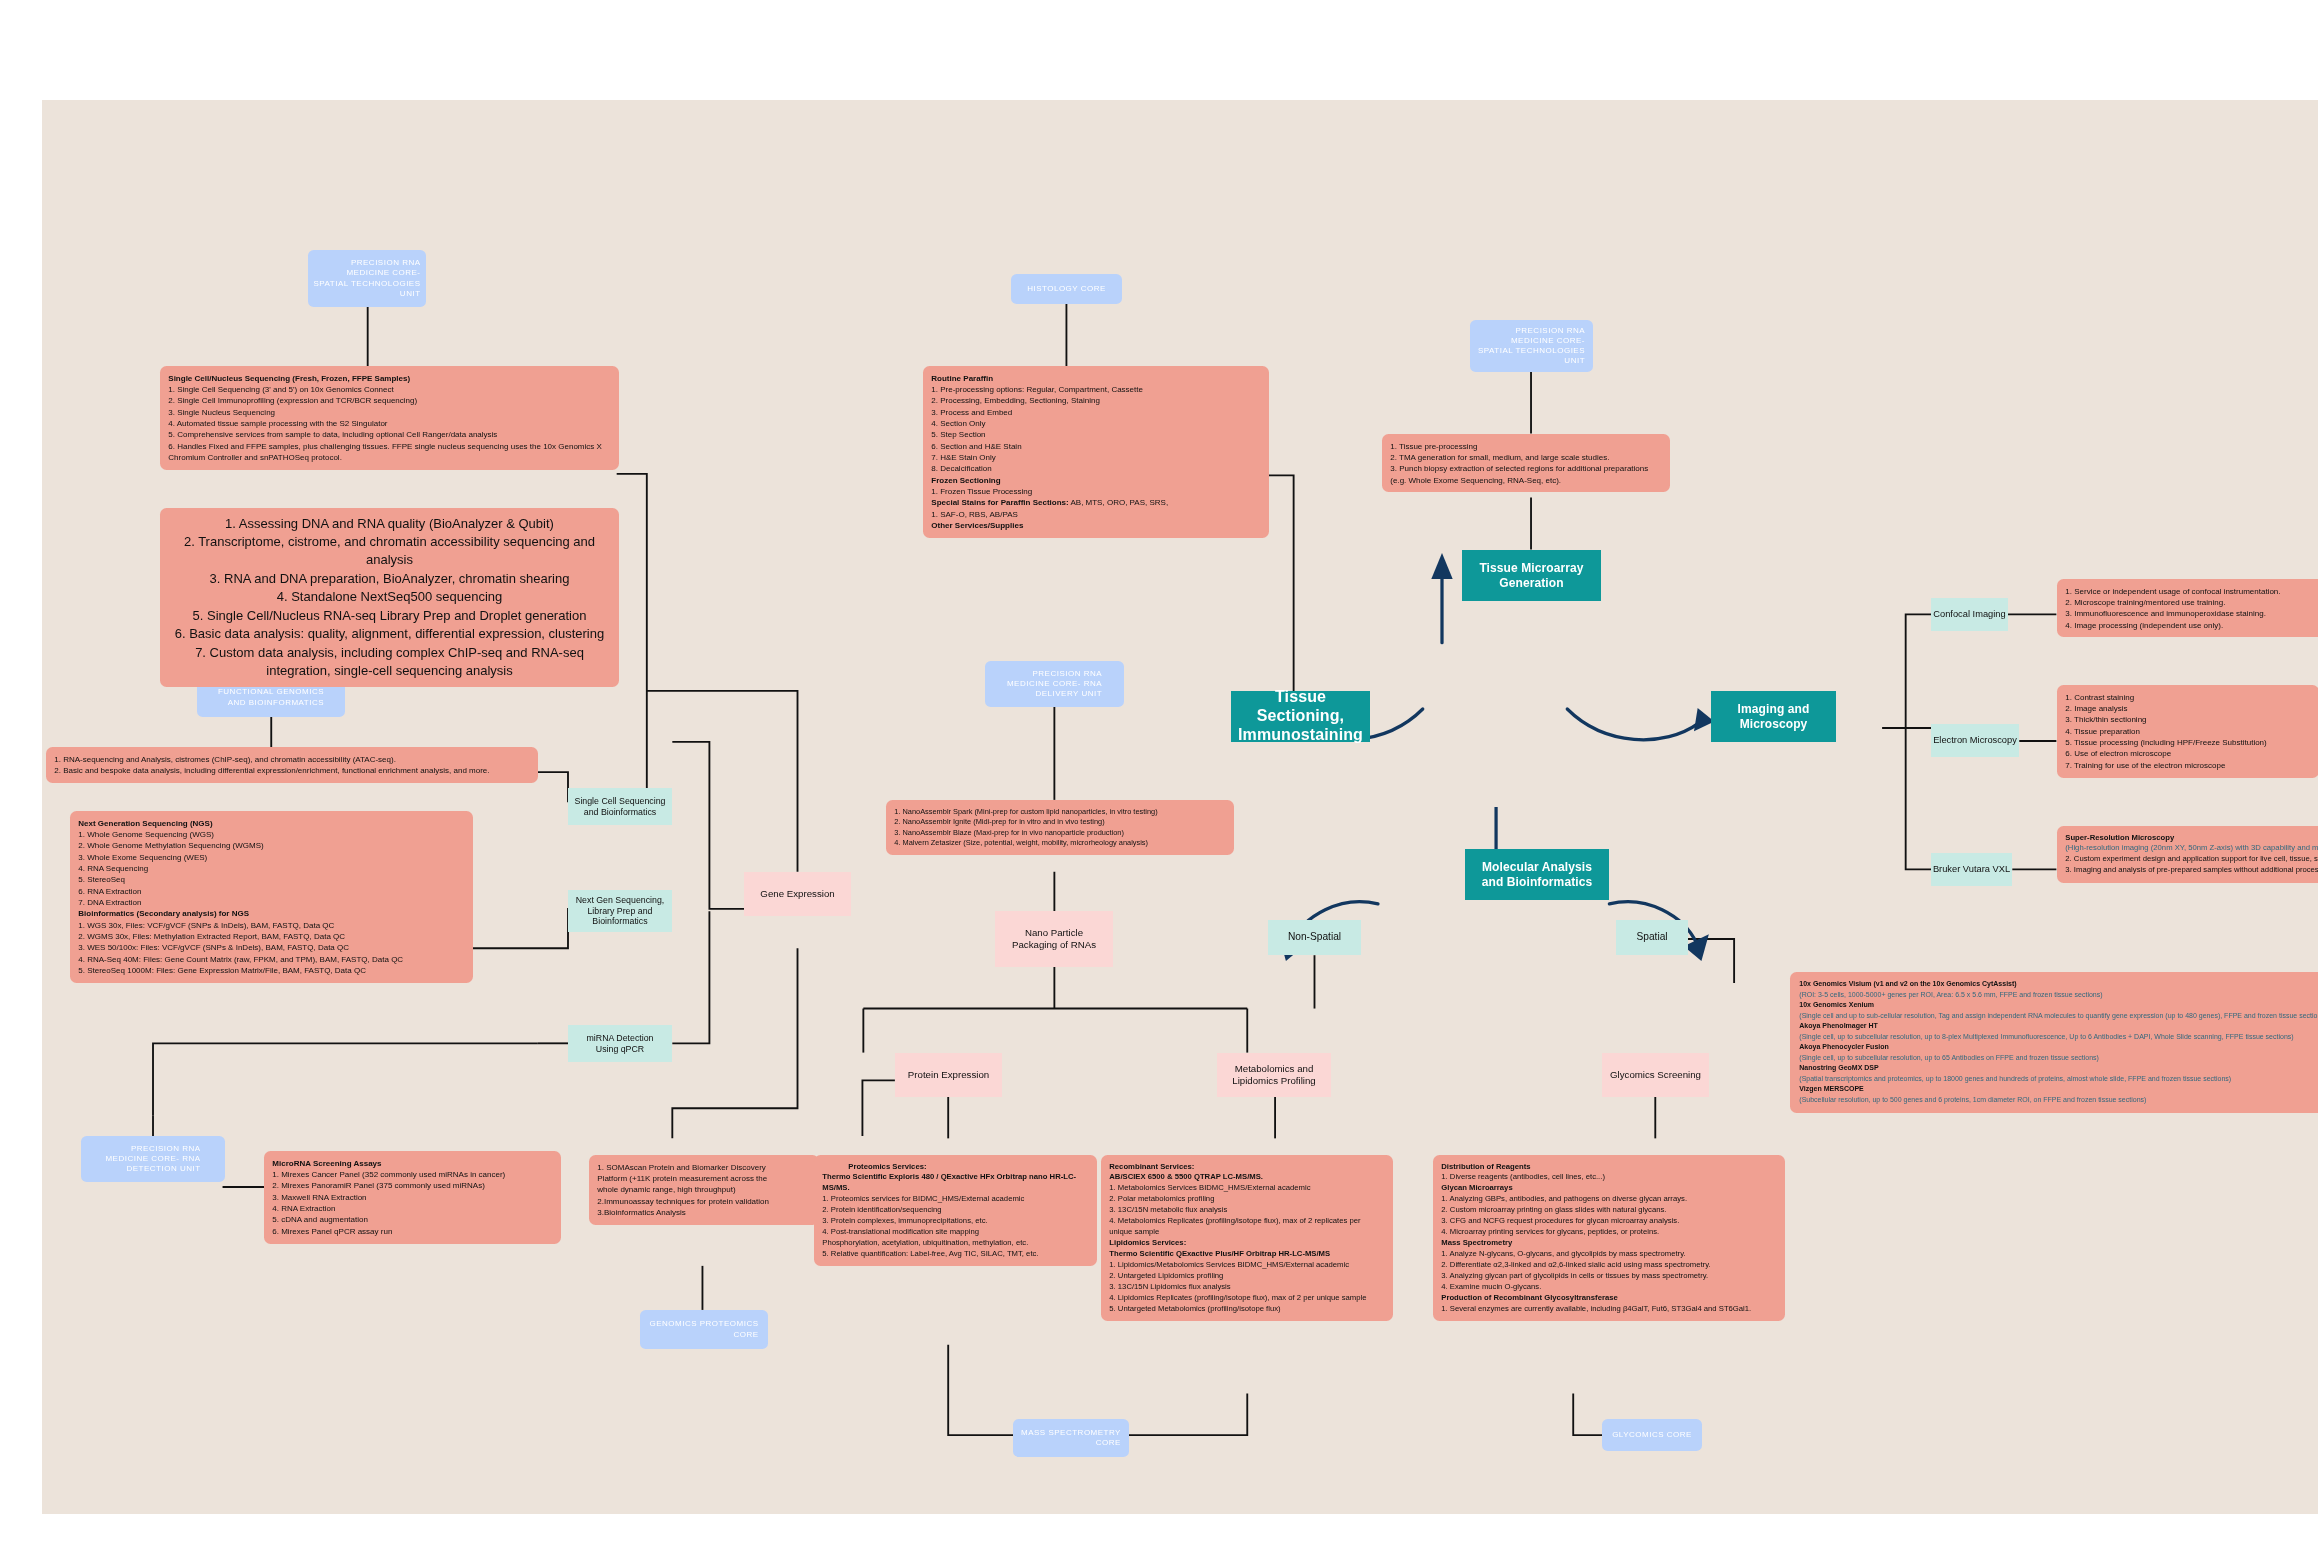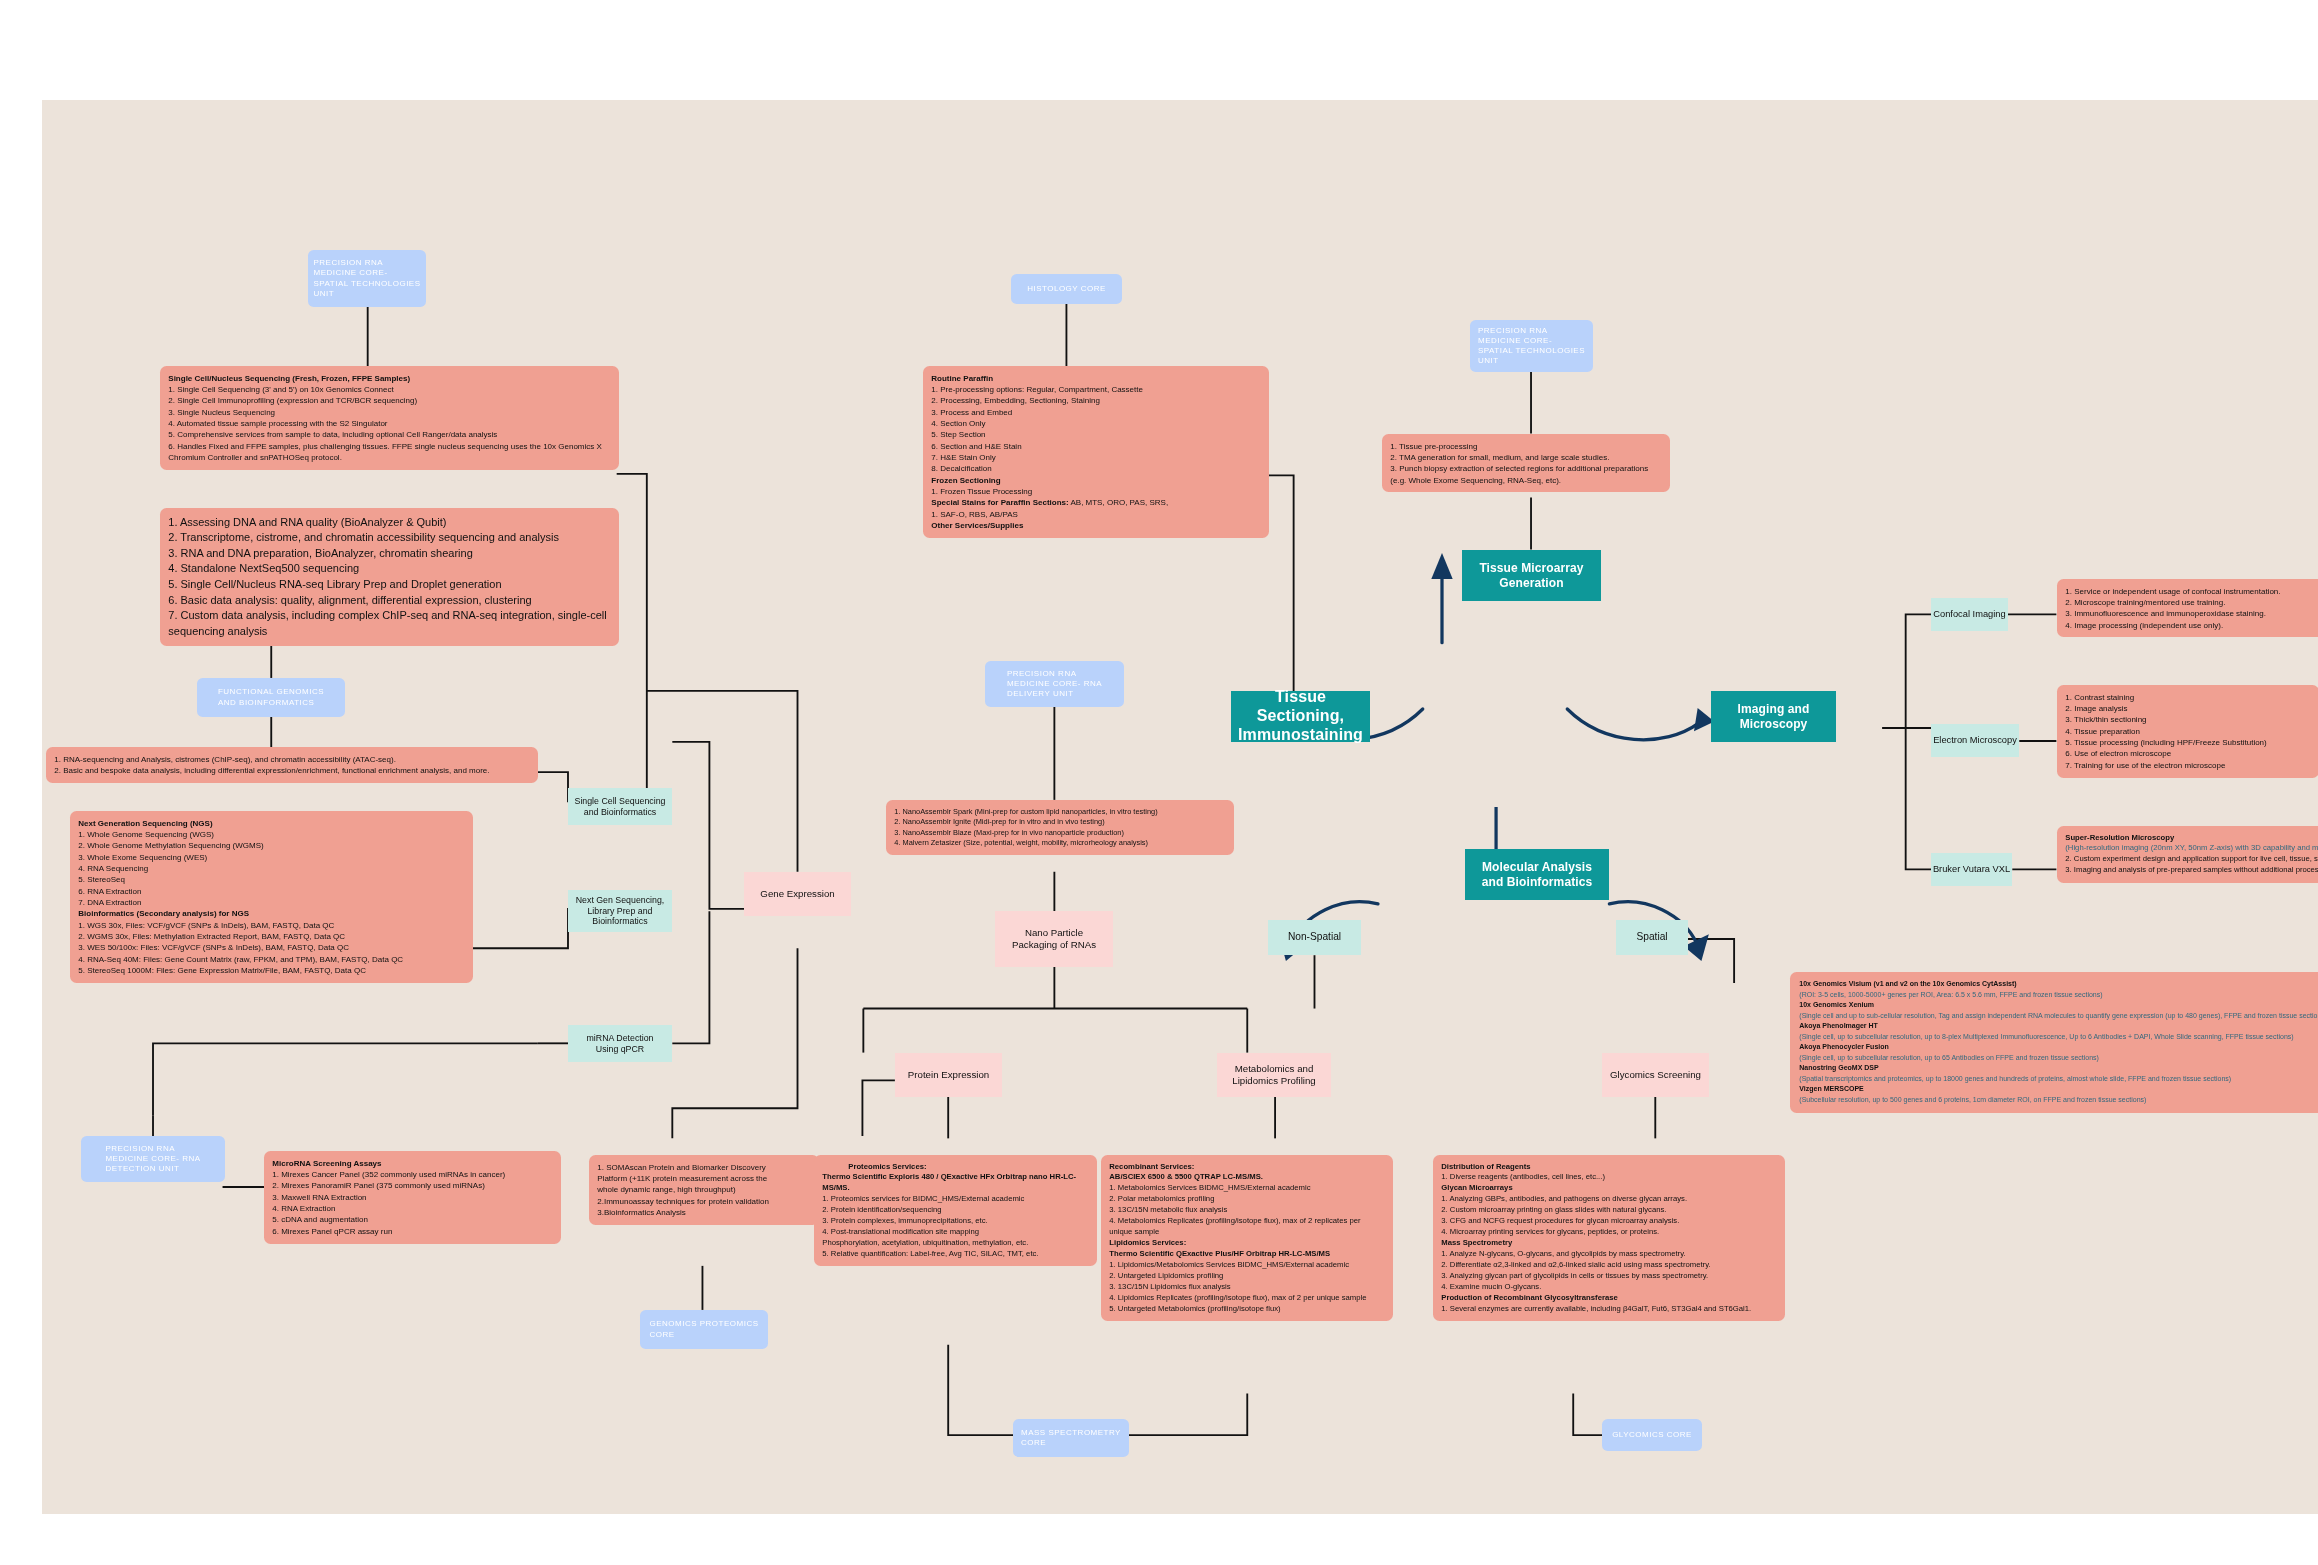--- a/index.html
+++ b/index.html
@@ -42,21 +42,21 @@
   }
   
   .pink{
     background:#fbd7d5;color:#111;
     display:flex;align-items:center;justify-content:center;text-align:center;
     line-height:1.25;
   }
   
   .blue{
     background:#b9d2fb;color:#ffffff;border-radius:5.6px;
-    display:flex;align-items:center;justify-content:center;text-align:left;
+    display:flex;align-items:center;justify-content:center;text-align:right;
     letter-spacing:0.5px;line-height:1.28;
   }
 
   .circle{
     position:absolute;border:1.4px solid #18a0a6;border-radius:50%;
     display:flex;align-items:center;justify-content:center;text-align:center;
   }
   .circle span{color:#12375f;font-weight:bold;font-size:18.5px;line-height:1.2;letter-spacing:0.2px;}
 
   .arrow{position:absolute;pointer-events:none;}
@@ -224,21 +224,21 @@
     <div id="scn-lines">
         <div>1. Single Cell Sequencing (3' and 5') on 10x Genomics Connect</div>
         <div>2. Single Cell Immunoprofiling (expression and TCR/BCR sequencing)</div>
         <div>3. Single Nucleus Sequencing</div>
         <div>4. Automated tissue sample processing with the S2 Singulator</div>
         <div>5. Comprehensive services from sample to data, including optional Cell Ranger/data analysis</div>
         <div>6. Handles Fixed and FFPE samples, plus challenging tissues. FFPE single nucleus sequencing uses the 10x Genomics X Chromium Controller and snPATHOSeq protocol.</div>
       </div>
   </div>
 
-  <div class="node salmon" style="left:160px;top:508px;width:459px;font-size:11px;">
+  <div class="node salmon" style="left:160px;top:508px;width:459px;font-size:13px;text-align:center;">
     <div id="drq-lines">
         <div>1. Assessing DNA and RNA quality (BioAnalyzer &amp; Qubit)</div>
         <div>2. Transcriptome, cistrome, and chromatin accessibility sequencing and analysis</div>
         <div>3. RNA and DNA preparation, BioAnalyzer, chromatin shearing</div>
         <div>4. Standalone NextSeq500 sequencing</div>
         <div>5. Single Cell/Nucleus RNA-seq Library Prep and Droplet generation</div>
         <div>6. Basic data analysis: quality, alignment, differential expression, clustering</div>
         <div>7. Custom data analysis, including complex ChIP-seq and RNA-seq integration, single-cell sequencing analysis</div>
       </div>
   </div>

